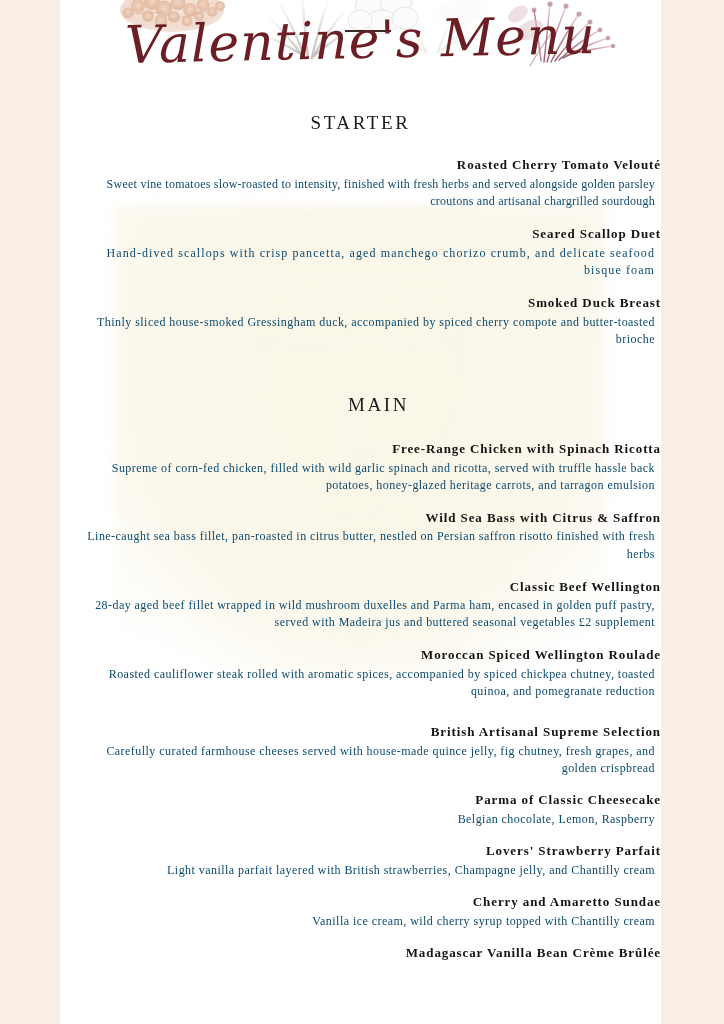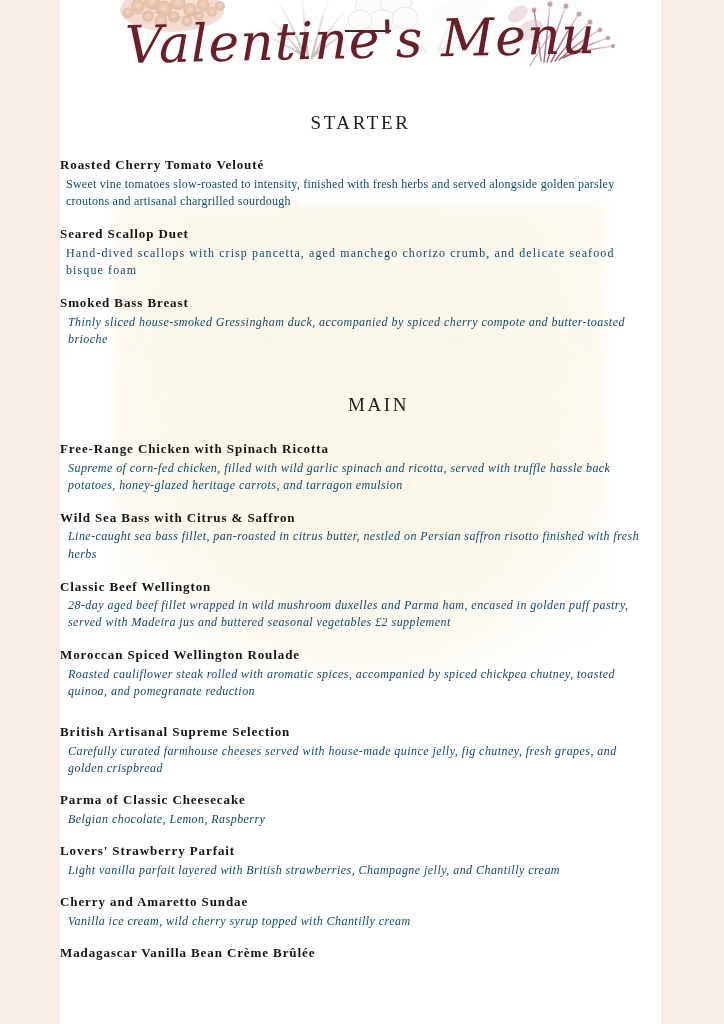--- a/index.html
+++ b/index.html
@@ -96,42 +96,42 @@
 
   .section-title {
     text-align:center;
     font-family:"Liberation Serif","DejaVu Serif",serif;
     font-size:19px;
     font-weight:400;
     letter-spacing:2.6px;
     color:#1c1c1c;
   }
 
-  .dish { text-align:left; }
+  .dish { text-align:right; }
 
   .dish-name {
     font-family:"Liberation Serif","DejaVu Serif",serif;
     font-size:13px;
     font-weight:700;
     color:#141414;
     letter-spacing:0.9px;
     line-height:1.45;
   }
 
   .dish-desc {
     font-family:"Liberation Serif","DejaVu Serif",serif;
     font-size:12px;
     font-weight:400;
     color:#0c4a6e;
     line-height:1.42;
     letter-spacing:0.25px;
     margin-top:1px;
     padding:0 6px;
   }
-  .dish-desc.italic { font-style:italic; letter-spacing:0.45px;padding-left:8px; }
+  .dish-desc.italic { letter-spacing:0.45px;padding-left:8px; }
   .dish-desc.spaced { letter-spacing:1.1px; }
 
   
   #sec-starter .section-title { }
   #sec-starter .dish { margin-top:22px; }
   #sec-starter .dish + .dish { margin-top:15px; }
 
   #sec-main .section-title { margin-top:46px;padding-left:36px; }
   #sec-main .dish { margin-top:24px; }
   #sec-main .dish + .dish { margin-top:15px; }
@@ -269,21 +269,21 @@
           <div class="dish-name">Roasted Cherry Tomato Velouté</div>
           <div class="dish-desc">Sweet vine tomatoes slow-roasted to intensity, finished with fresh herbs and served alongside golden parsley croutons and artisanal chargrilled sourdough</div>
         </div>
 
         <div class="dish">
           <div class="dish-name">Seared Scallop Duet</div>
           <div class="dish-desc spaced">Hand-dived scallops with crisp pancetta, aged manchego chorizo crumb, and delicate seafood bisque foam</div>
         </div>
 
         <div class="dish">
-          <div class="dish-name">Smoked Bass Breast</div>
+          <div class="dish-name">Smoked Duck Breast</div>
           <div class="dish-desc italic">Thinly sliced house-smoked Gressingham duck, accompanied by spiced cherry compote and butter-toasted brioche</div>
         </div>
       </div>
 
       <div class="section" id="sec-main">
         <div class="section-title">MAIN</div>
 
         <div class="dish">
           <div class="dish-name">Free-Range Chicken with Spinach Ricotta</div>
           <div class="dish-desc italic">Supreme of corn-fed chicken, filled with wild garlic spinach and ricotta, served with truffle hassle back potatoes, honey-glazed heritage carrots, and tarragon emulsion</div>

